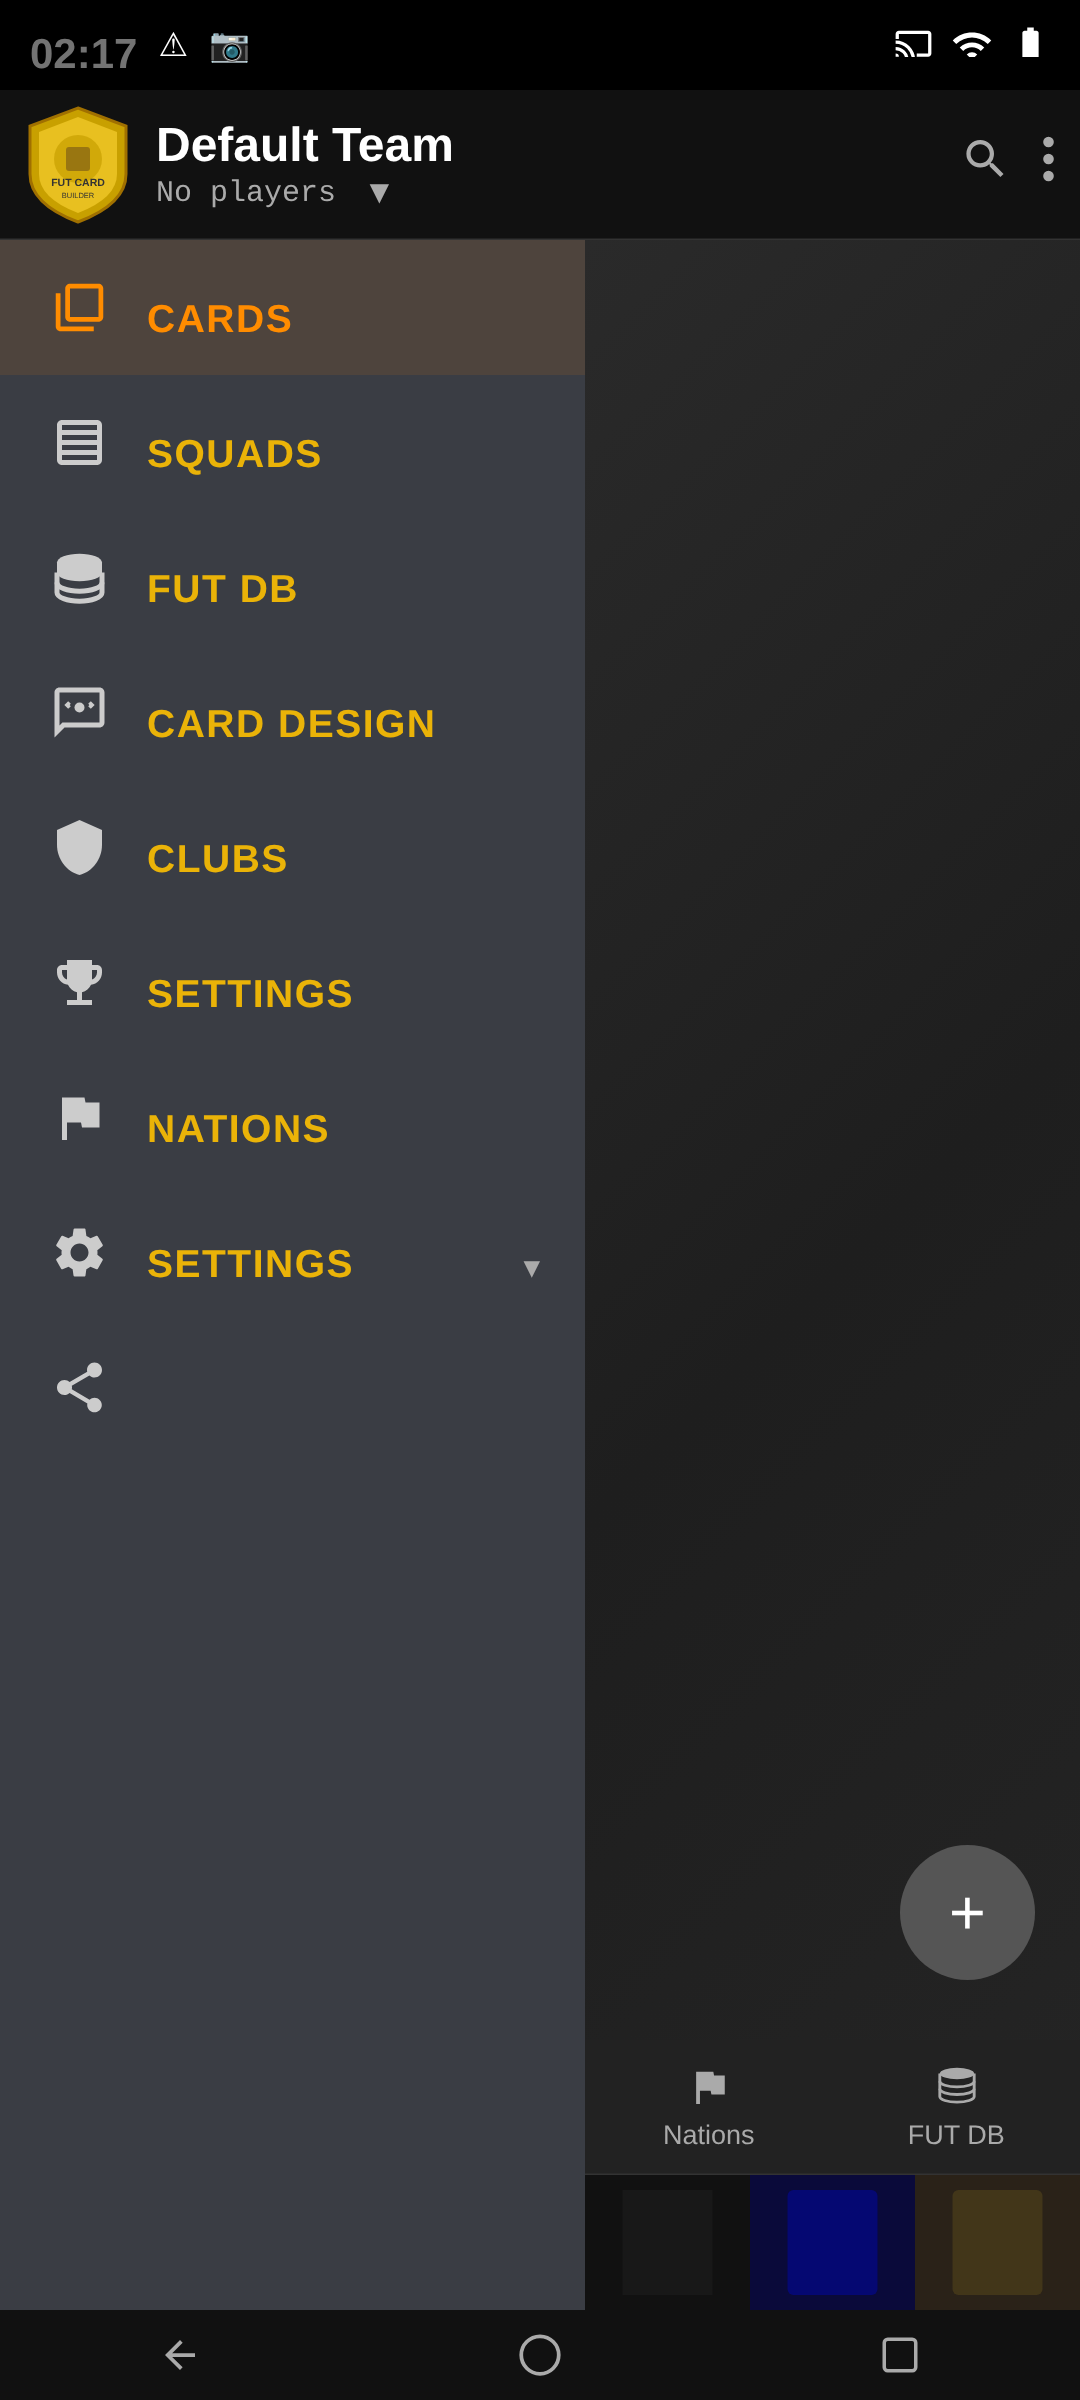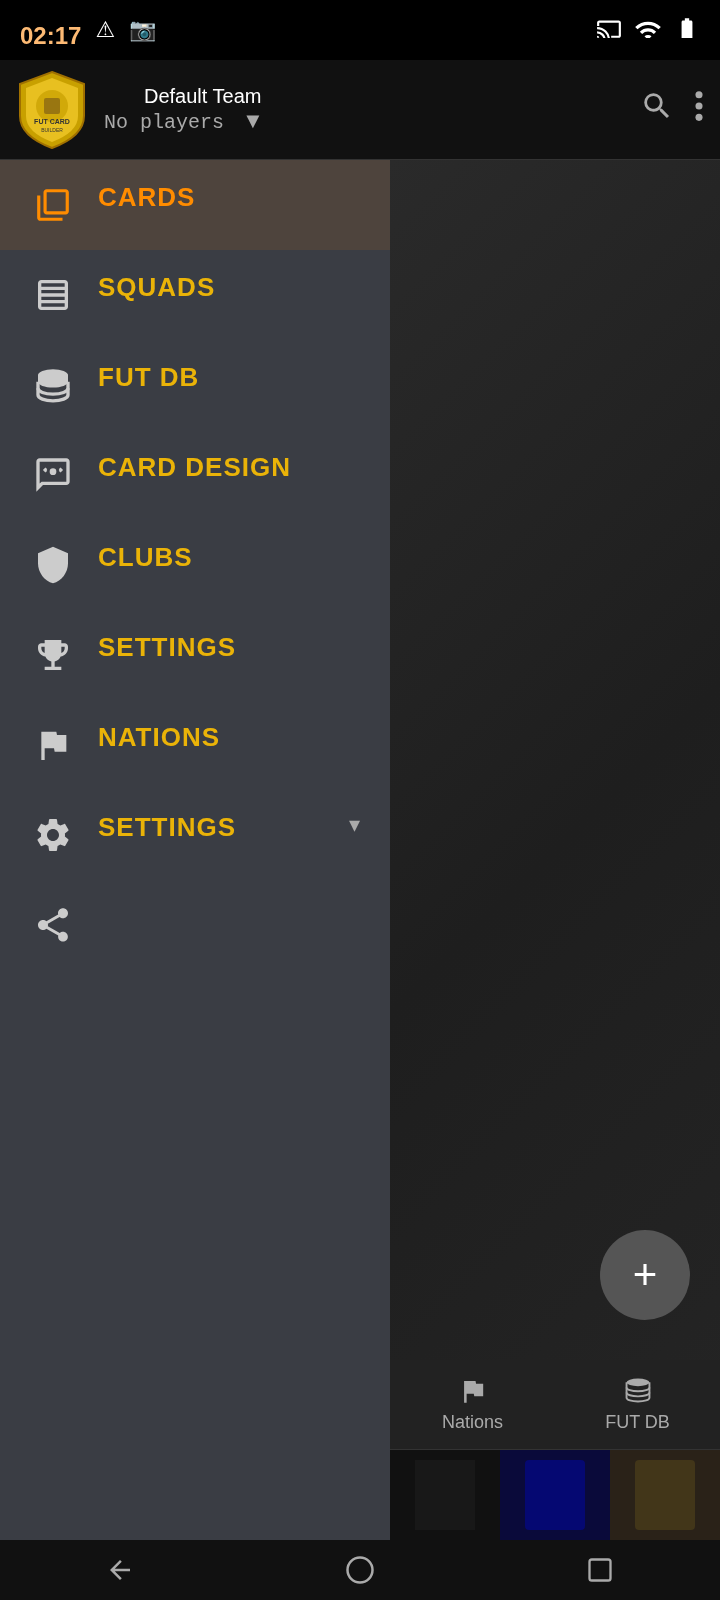--- a/index.html
+++ b/index.html
@@ -17,22 +17,22 @@
     .status-bar {
       width: 100%;
       height: 60px;
       background: #000;
       display: flex;
       align-items: center;
       justify-content: space-between;
       padding: 0 20px;
     }
     .status-time {
-      color: #fdba74;
-      font-size: 24px;
+      color: #737373;
+      font-size: 28px;
       font-weight: bold;
       margin-top: 12px;
     }
     .status-icons {
       display: flex;
       align-items: center;
       gap: 12px;
     }
     .status-icon {
       color: #fff;
@@ -62,23 +62,22 @@
     }
     .logo-shield {
       width: 72px;
       height: 80px;
     }
     .header-info {
       flex: 1;
     }
     .header-title {
       color: #fff;
-      font-size: 20px;
-      font-weight: normal;
-      margin-left: 40px;
+      font-size: 32px;
+      font-weight: bold;
     }
     .header-subtitle {
       color: #aaa;
       font-size: 20px;
       margin-top: 2px;
       font-family: Liberation Mono, monospace;
     }
     .header-dropdown {
       color: #aaa;
       font-size: 22px;
@@ -108,21 +107,21 @@
     .sidebar {
       width: 390px;
       height: 100%;
       background: #3a3d44;
       z-index: 10;
       overflow-y: auto;
     }
 
     .sidebar-item {
       display: flex;
-      align-items: flex-start;
+      align-items: flex-end;
       padding: 22px 30px;
       cursor: pointer;
       min-height: 80px;
     }
     .sidebar-item.active {
       background: rgba(255,140,0,0.1);
     }
     .sidebar-icon {
       width: 46px;
       height: 46px;

